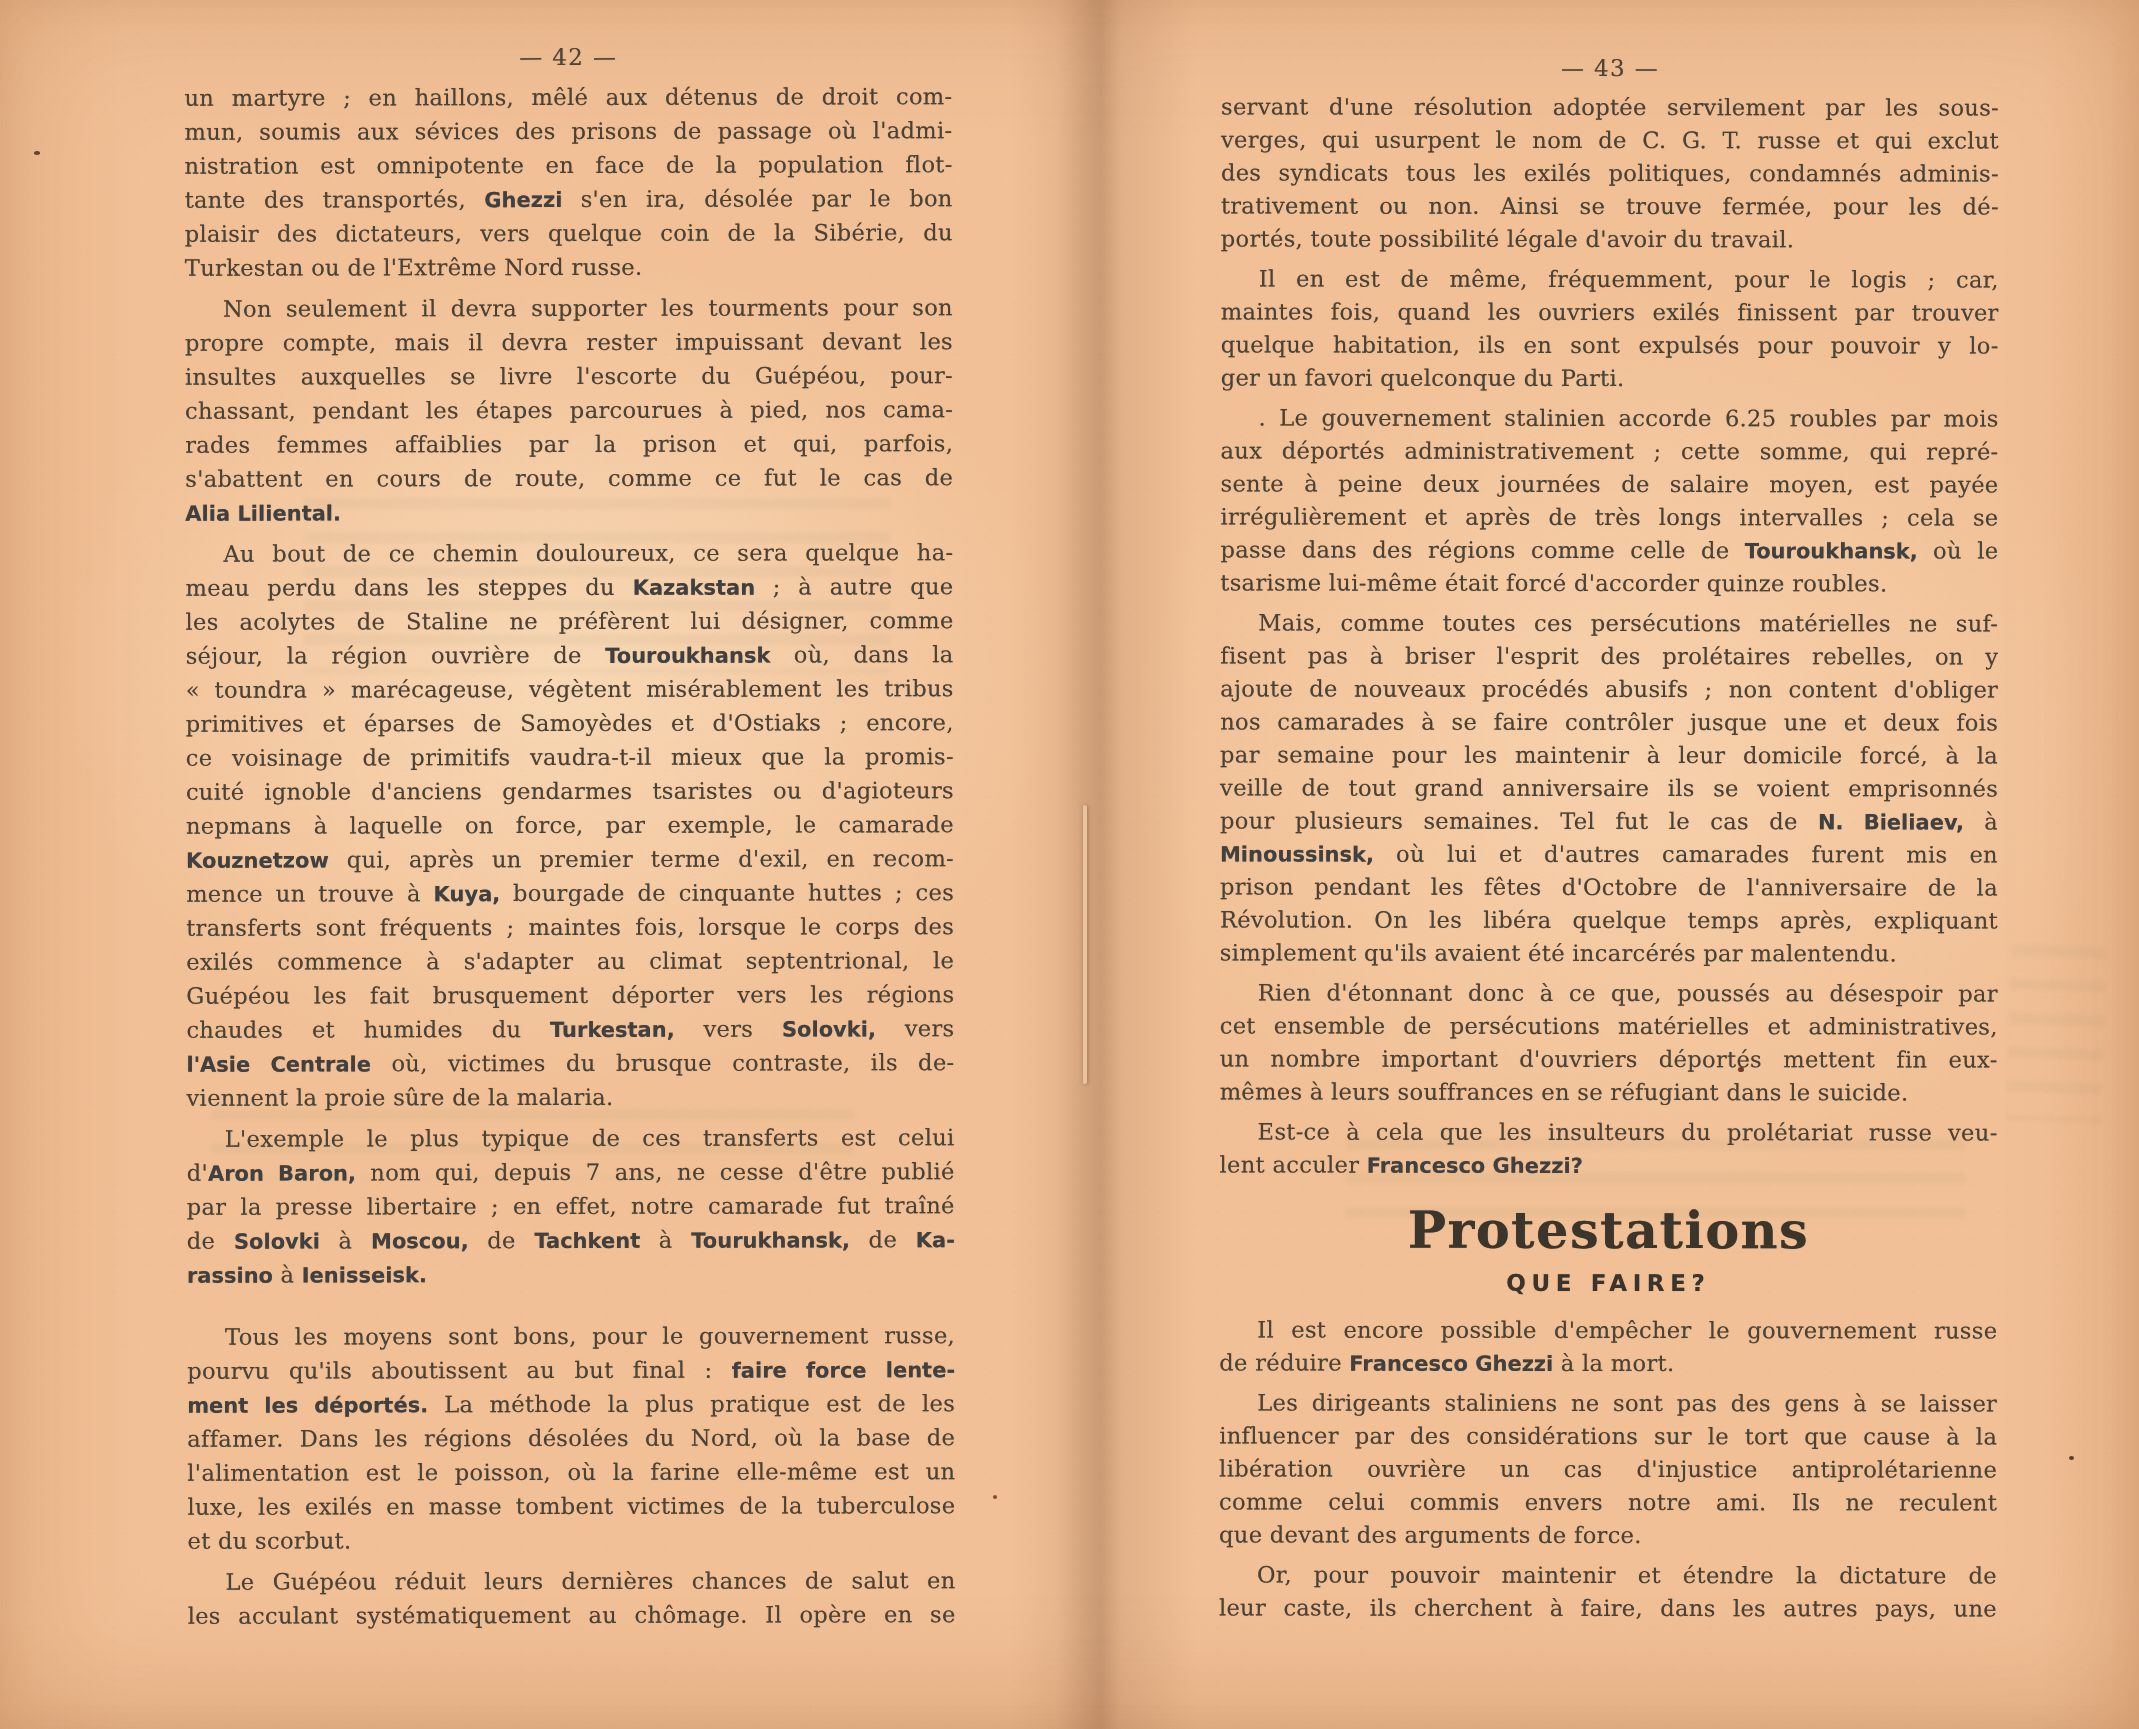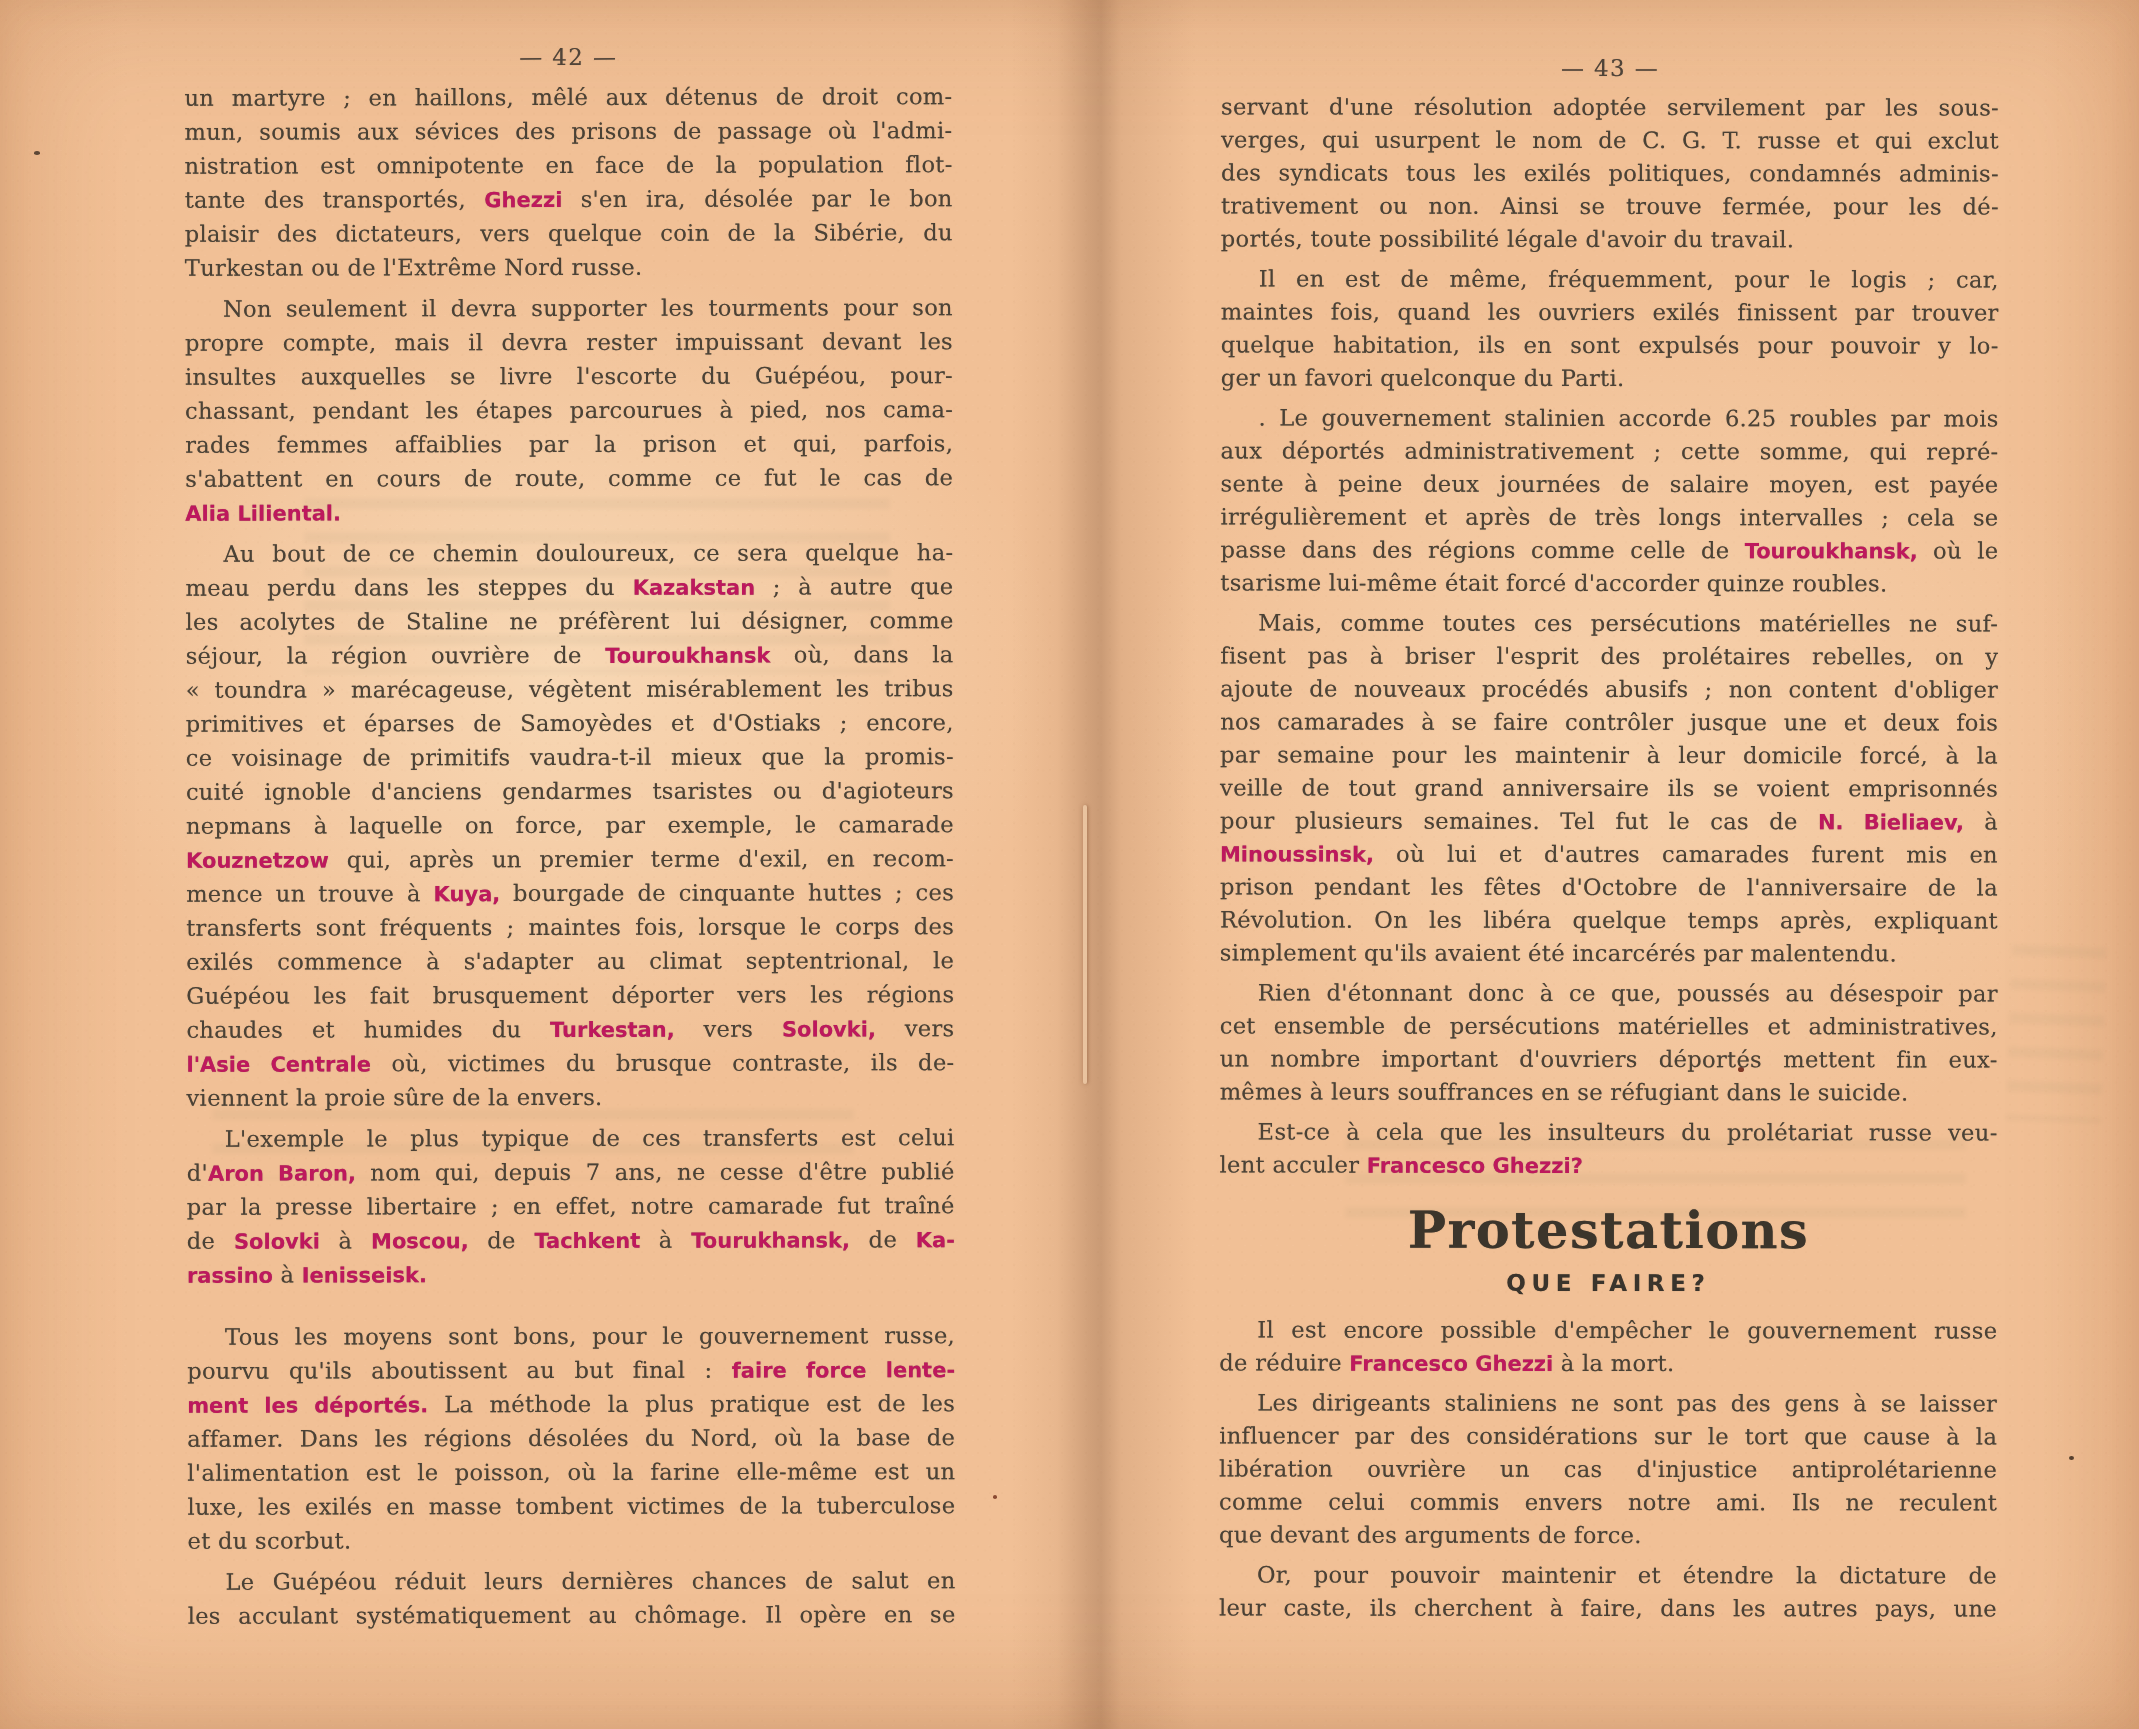--- a/index.html
+++ b/index.html
@@ -84,21 +84,21 @@
     text-align:justify; text-align-last:justify;
     letter-spacing:0.3px; color:#4b4236;
     text-shadow:0 0 0.7px rgba(75,66,54,.55);
     overflow:visible; white-space:normal;
   }
   #page-43 .t-line { height:33px; line-height:33px; }
   .t-line.last { text-align-last:left; }
   .t-line.indent { text-indent:38px; }
   .bold-term {
     font-family:"DejaVu Sans","Liberation Sans",sans-serif;
-    font-weight:700; font-size:21px; color:#be185d; letter-spacing:0;
+    font-weight:700; font-size:21px; color:#404040; letter-spacing:0;
     text-shadow:0 0 0.7px rgba(56,50,42,.5);
   }
   .title {
     text-align:center; font-family:"DejaVu Serif","Liberation Serif",serif;
     font-weight:700; font-size:51px; line-height:61px; letter-spacing:1.4px;
     color:#3c352b; margin:18.4px 0 2.8px 0;
     text-shadow:0 0 0.7px rgba(60,53,43,.6);
   }
   .subtitle {
     text-align:center; font-family:"DejaVu Sans","Liberation Sans",sans-serif;
@@ -156,21 +156,21 @@
           <div class="t-line"><span>ce voisinage de primitifs vaudra-t-il mieux que la promis-</span></div>
           <div class="t-line"><span>cuité ignoble d'anciens gendarmes tsaristes ou d'agioteurs</span></div>
           <div class="t-line"><span>nepmans à laquelle on force, par exemple, le camarade</span></div>
           <div class="t-line"><span class="bold-term">Kouznetzow</span><span> qui, après un premier terme d'exil, en recom-</span></div>
           <div class="t-line"><span>mence un trouve à </span><span class="bold-term">Kuya,</span><span> bourgade de cinquante huttes ; ces</span></div>
           <div class="t-line"><span>transferts sont fréquents ; maintes fois, lorsque le corps des</span></div>
           <div class="t-line"><span>exilés commence à s'adapter au climat septentrional, le</span></div>
           <div class="t-line"><span>Guépéou les fait brusquement déporter vers les régions</span></div>
           <div class="t-line"><span>chaudes et humides du </span><span class="bold-term">Turkestan,</span><span> vers </span><span class="bold-term">Solovki,</span><span> vers</span></div>
           <div class="t-line"><span class="bold-term">l'Asie Centrale</span><span> où, victimes du brusque contraste, ils de-</span></div>
-          <div class="t-line last"><span>viennent la proie sûre de la envers.</span></div>
+          <div class="t-line last"><span>viennent la proie sûre de la malaria.</span></div>
         </div>
         <div class="para">
           <div class="t-line indent"><span>L'exemple le plus typique de ces transferts est celui</span></div>
           <div class="t-line"><span>d'</span><span class="bold-term">Aron Baron,</span><span> nom qui, depuis 7 ans, ne cesse d'être publié</span></div>
           <div class="t-line"><span>par la presse libertaire ; en effet, notre camarade fut traîné</span></div>
           <div class="t-line"><span>de </span><span class="bold-term">Solovki</span><span> à </span><span class="bold-term">Moscou,</span><span> de </span><span class="bold-term">Tachkent</span><span> à </span><span class="bold-term">Tourukhansk,</span><span> de </span><span class="bold-term">Ka-</span></div>
           <div class="t-line last"><span class="bold-term">rassino</span><span> à </span><span class="bold-term">Ienisseisk.</span></div>
         </div>
         <div class="para spaced">
           <div class="t-line indent"><span>Tous les moyens sont bons, pour le gouvernement russe,</span></div>

